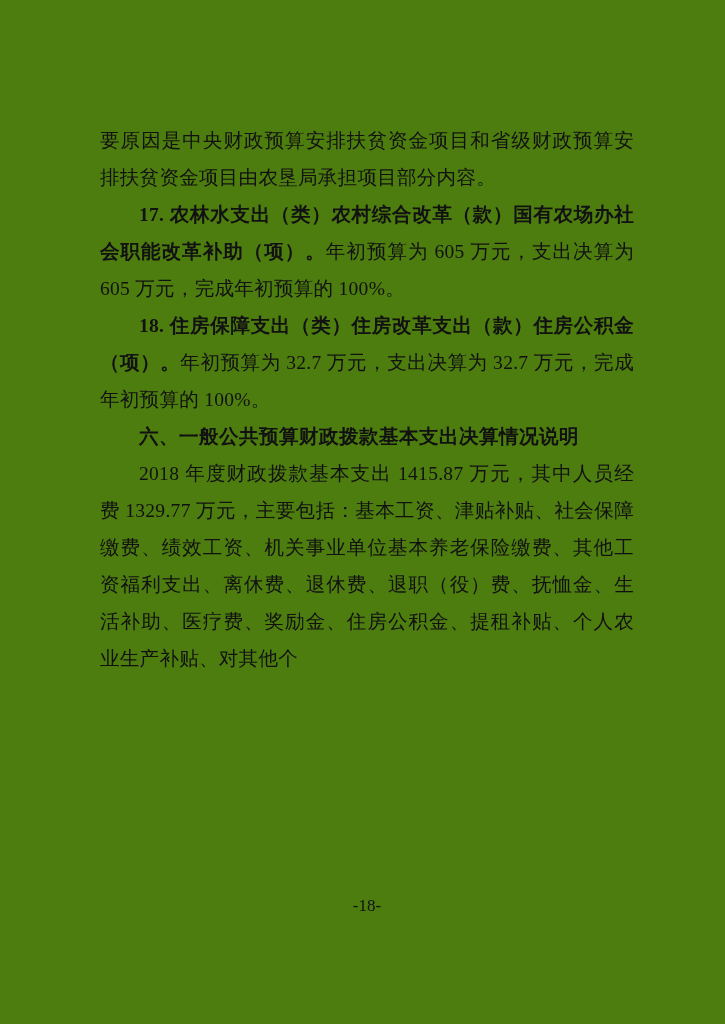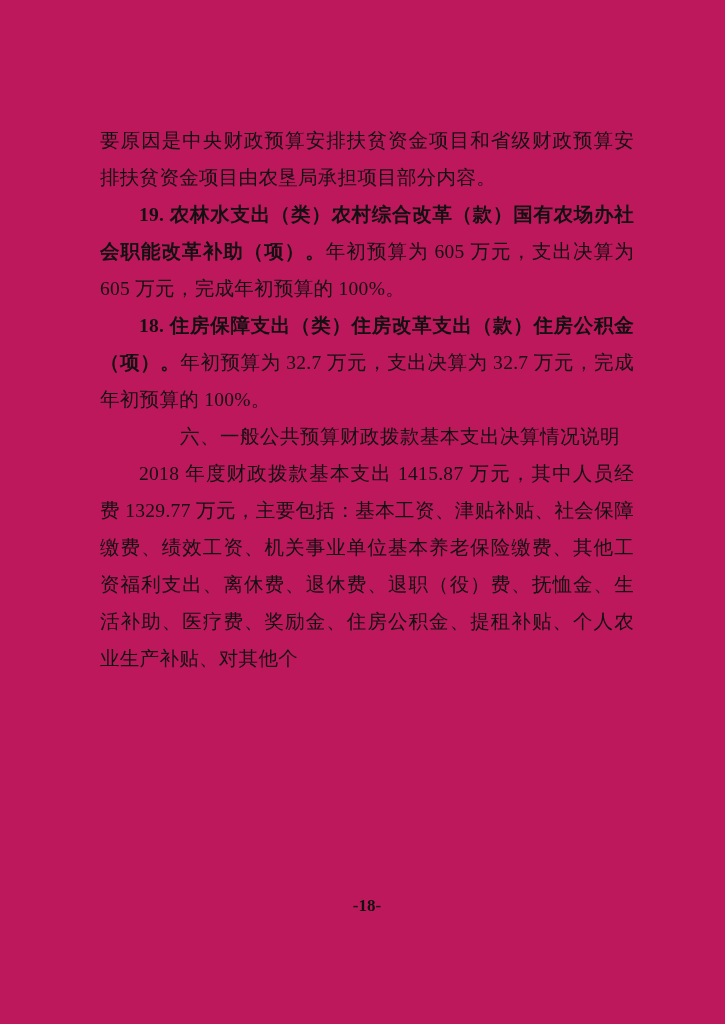--- a/index.html
+++ b/index.html
@@ -5,21 +5,21 @@
   html, body {
     margin: 0;
     padding: 0;
     background: #e8e8e8;
   }
   .page {
     position: relative;
     width: 725px;
     height: 1024px;
     margin: 0 auto;
-    background: #be185d;
+    background: #4d7c0f;
     font-family: "Liberation Serif", "DejaVu Serif", serif;
     color: #111111;
     overflow: hidden;
   }
   .content {
     position: absolute;
     left: 100px;
     top: 122px;
     width: 534px;
     font-size: 19.5px;
@@ -35,46 +35,45 @@
     text-indent: 2em;
   }
   .run-bold {
     font-weight: 700;
   }
   .run-regular {
     font-weight: 400;
   }
   .section-heading-text {
     font-family: "Liberation Sans", "DejaVu Sans", sans-serif;
-    font-weight: 400;
+    font-weight: 700;
     letter-spacing: 0.5px;
-    margin-left: 41px;
   }
   .footer {
     position: absolute;
     left: 100px;
     width: 534px;
     top: 896px;
     text-align: center;
     font-size: 17px;
-    font-weight: 700;
+    font-weight: 400;
     color: #111111;
     font-family: "Liberation Serif", "DejaVu Serif", serif;
   }
 </style>
 </head>
 <body>
 
 <div class="page">
   <div class="content">
 
     <p class="para"><span class="run-regular">要原因是中央财政预算安排扶贫资金项目和省级财政预算安排扶贫资金项目由农垦局承担项目部分内容。</span></p>
 
 
-    <p class="para indent"><span class="run-bold">19. 农林水支出（类）农村综合改革（款）国有农场办社会职能改革补助（项）。</span><span class="run-regular">年初预算为 605 万元，支出决算为 605 万元，完成年初预算的 100%。</span></p>
+    <p class="para indent"><span class="run-bold">17. 农林水支出（类）农村综合改革（款）国有农场办社会职能改革补助（项）。</span><span class="run-regular">年初预算为 605 万元，支出决算为 605 万元，完成年初预算的 100%。</span></p>
 
     <p class="para indent"><span class="run-bold">18. 住房保障支出（类）住房改革支出（款）住房公积金（项）。</span><span class="run-regular">年初预算为 32.7 万元，支出决算为 32.7 万元，完成年初预算的 100%。</span></p>
 
 
     <p class="para indent"><span class="section-heading-text">六、一般公共预算财政拨款基本支出决算情况说明</span></p>
 
     <p class="para indent"><span class="run-regular">2018 年度财政拨款基本支出 1415.87 万元，其中人员经费 1329.77 万元，主要包括：基本工资、津贴补贴、社会保障缴费、绩效工资、机关事业单位基本养老保险缴费、其他工资福利支出、离休费、退休费、退职（役）费、抚恤金、生活补助、医疗费、奖励金、住房公积金、提租补贴、个人农业生产补贴、对其他个</span></p>
 
   </div>
 

